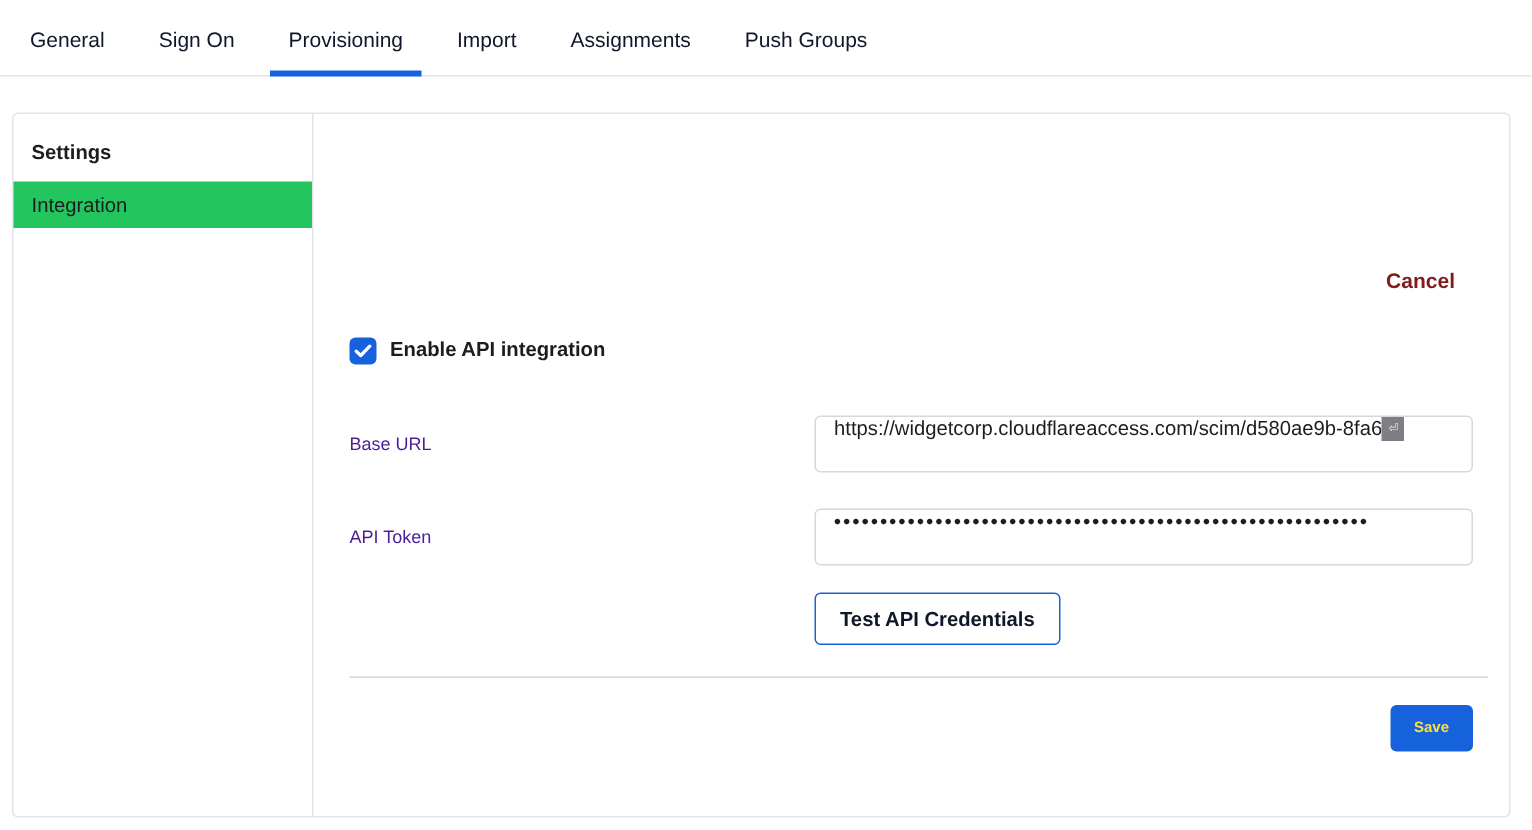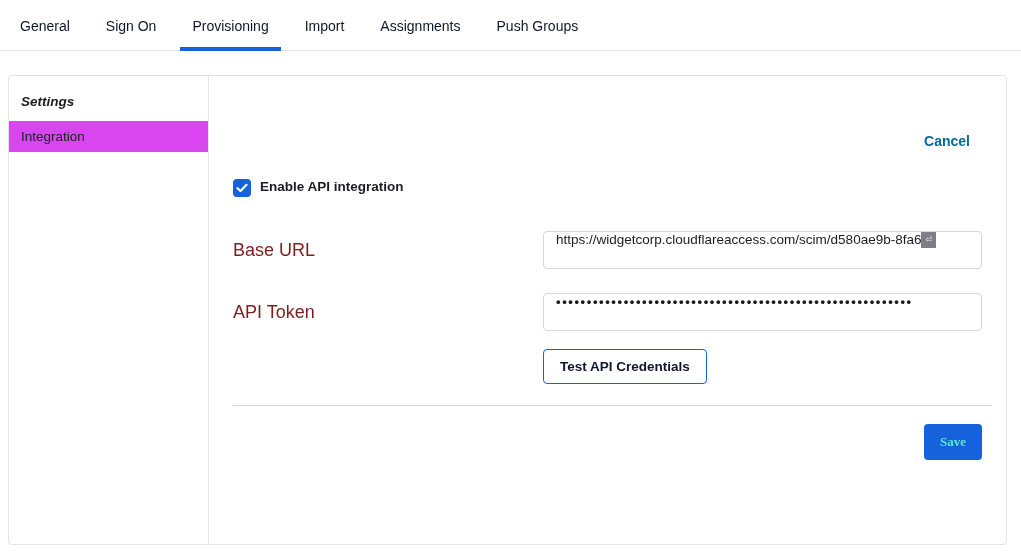--- a/index.html
+++ b/index.html
@@ -47,47 +47,47 @@
   .sidebar {
     width: 200px;
     border-right: 1px solid #e3e3e8;
     flex-shrink: 0;
     padding-top: 10px;
   }
   .sidebar-header {
     font-size: 13.5px;
     font-weight: bold;
     padding: 8px 12px 12px 12px;
-    font-style: italic;
   }
   .sidebar-item {
     font-size: 13.5px;
     padding: 8px 12px;
     cursor: pointer;
   }
-  .sidebar-item.selected { background: #d946ef; }
+  .sidebar-item.selected { background: #22c55e; }
 
   
   .content {
     flex: 1;
     padding: 0 24px 0 24px;
     position: relative;
   }
   .header-row {
     margin-top: 57px;
     display: flex;
     justify-content: flex-end;
     padding-right: 12px;
   }
   .cancel-link {
-    color: #0369a1;
+    color: #7f1d1d;
     font-size: 14px;
     font-weight: bold;
     cursor: pointer;
     text-decoration: none;
+    margin-top: 46px;
   }
 
   .checkbox-row {
     margin-top: 30px;
     display: flex;
     align-items: flex-start;
   }
   .checkbox {
     width: 18px; height: 18px;
     background: #1662dd;
@@ -112,21 +112,21 @@
     letter-spacing: 0.1px;
   }
 
   .field-row {
     display: grid;
     grid-template-columns: 310px 1fr;
     align-items: center;
     margin-top: 24px;
   }
   .field-row.first { margin-top: 34px; }
-  .field-label { font-size: 18px; color: #7f1d1d; }
+  .field-label { font-size: 12px; color: #4c1d95; }
   .text-input {
     height: 38px;
     border: 1px solid #d7d7dc;
     border-radius: 4px;
     background: #fff;
     display: flex;
     align-items: flex-start;
     padding: 0 2px 0 12px;
     font-size: 13.5px;
     color: #1d1d21;
@@ -177,24 +177,24 @@
     border-top: 1px solid #d4d4d8;
   }
 
   .save-row {
     margin-top: 18px;
     display: flex;
     justify-content: flex-end;
   }
   .save-btn {
     background: #1662dd;
-    color: #5eead4;
+    color: #fde047;
     border: none;
-    font-family: Liberation Serif, serif;
-    font-size: 13px;
+    font-family: Liberation Sans, sans-serif;
+    font-size: 10px;
     font-weight: bold;
     border-radius: 4px;
     padding: 10px 16px;
     cursor: pointer;
   }
 </style>
 </head>
 <body>
 
 <div class="tabbar">

